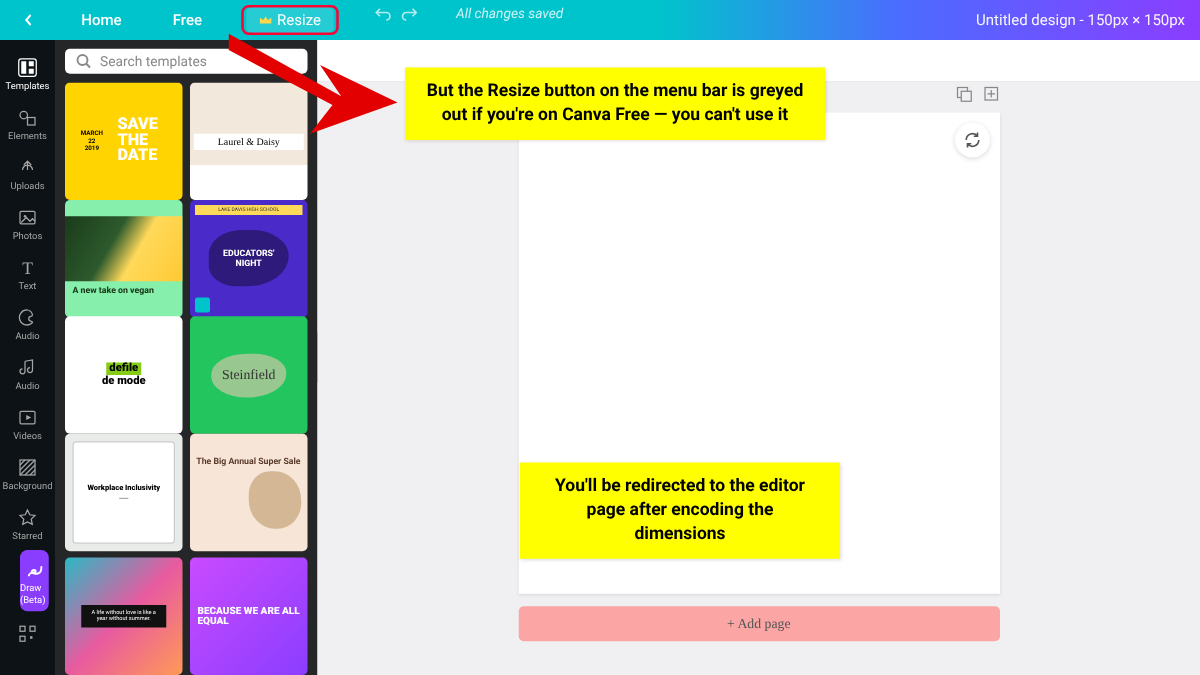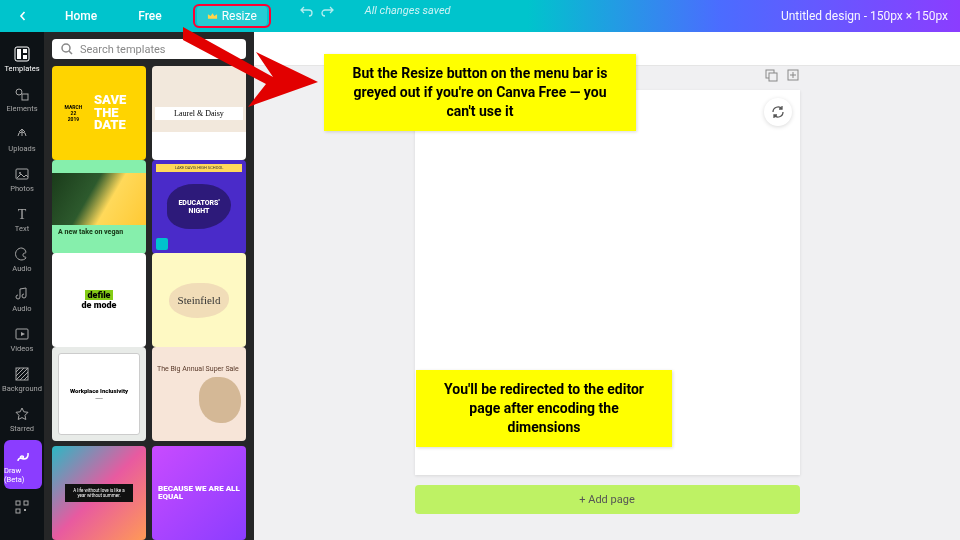--- a/index.html
+++ b/index.html
@@ -13,67 +13,67 @@
   .resize-btn { padding: 3px 10px; background: rgba(255,255,255,0.15); border-radius: 4px; display: flex; align-items: center; gap: 4px; font-size: 12px; }
   .saved-text { font-size: 11px; color: rgba(255,255,255,0.8); margin-left: 10px; font-style: italic; }
   .title-text { font-size: 12px; color: rgba(255,255,255,0.95); }
   .undo-redo { display: flex; gap: 6px; margin-left: 8px; opacity: 0.7; }
   
   .main { display: flex; height: calc(540px - 32px); }
   
   .side-nav { width: 44px; background: #0d1216; display: flex; flex-direction: column; align-items: flex-start; padding-top: 6px; color: #a6a6a6; }
   .side-item { width: 44px; padding: 7px 0 5px 0; display: flex; flex-direction: column; align-items: center; gap: 1px; cursor: pointer; font-size: 7.5px; }
   .side-item.active { color: #fff; }
-  .side-item.draw { background: #8b3dff; border-radius: 6px; margin: 2px 4px; width: 38px; color: #fff;}
+  .side-item.draw { background: #8b3dff; border-radius: 6px; margin: 2px 16px; width: 23px; color: #fff;}
   .side-icon { width: 18px; height: 18px; display: flex; align-items: center; justify-content: center; }
   
   .template-panel { width: 210px; background: #252627; display: flex; flex-direction: column; position: relative; }
   .search-wrap { padding: 7px 8px; }
   .search { background: #fff; border-radius: 4px; height: 20px; display: flex; align-items: center; padding: 0 8px; gap: 6px; color: #888; font-size: 11px; }
   .tpl-grid { flex: 1; overflow: hidden; padding: 0 8px; display: grid; grid-template-columns: 1fr 1fr; gap: 6px; align-content: start; }
   .tpl { aspect-ratio: 1; border-radius: 4px; background: #fff; overflow: hidden; position: relative; display: flex; flex-direction: column; justify-content: center; align-items: center; font-size: 8px; padding: 3px; text-align: center; }
   .collapse-tab { position: absolute; right: -10px; top: 50%; transform: translateY(-50%); width: 10px; height: 40px; background: #252627; border-radius: 0 6px 6px 0; display: flex; align-items: center; justify-content: center; color: #888; }
   
   .canvas-area { flex: 1; background: #f0f0f2; position: relative; display: flex; flex-direction: column; }
   .canvas-toolbar { height: 34px; background: #fff; border-bottom: 1px solid #e5e5e5; display: flex; align-items: center; justify-content: flex-end; padding: 0 12px; gap: 10px; color: #555;}
   .canvas-body { flex: 1; position: relative; display: flex; flex-direction: column; align-items: center; padding-top: 24px; }
   .page { width: 385px; height: 385px; background: #fff; box-shadow: 0 1px 3px rgba(0,0,0,0.1); position: relative; }
   .page-ctrls { position: absolute; top: -22px; right: 0; display: flex; gap: 8px; color: #888;}
   .sync-btn { position: absolute; top: 8px; right: 8px; width: 28px; height: 28px; background: #fff; border-radius: 50%; box-shadow: 0 1px 4px rgba(0,0,0,0.15); display: flex; align-items: center; justify-content: center; color: #555;}
-  .add-page { width: 385px; background: #bef264; border-radius: 4px; padding: 8px; text-align: center; font-size: 11px; color: #555; margin-top: 10px; cursor: pointer;}
+  .add-page { width: 385px; background: #fca5a5; border-radius: 4px; padding: 8px; text-align: center; font-size: 11px; color: #555; margin-top: 10px; cursor: pointer; font-family: Liberation Serif, serif;}
   
   .arrow { position: absolute; left: 178px; top: 22px; z-index: 50; }
   .note { position: absolute; background: #ffff00; padding: 10px 16px; font-size: 14px; font-weight: 700; color: #000; text-align: center; line-height: 1.35; z-index: 40; box-shadow: 1px 1px 3px rgba(0,0,0,0.15);}
-  .note1 { left: 324px; top: 54px; width: 312px; }
+  .note1 { left: 324px; top: 54px; width: 336px; }
   .note2 { left: 416px; top: 370px; width: 256px; }
 
   
   .t1 { background: linear-gradient(#f2e8dc 0%, #f2e8dc 70%, #fff 70%); }
   .t1 .cap { background:#fff; width:100%; font-family: cursive; font-size:8px; padding:2px 0;}
   .t2 { background:#ffd400; display:grid; grid-template-columns: 42% 58%; }
   .t2 .l{ background:#ffd400; display:flex; align-items:center; justify-content:center; font-size:5px; font-weight:bold;}
   .t2 .r{ color:#fff; font-weight:900; font-size:13px; line-height:0.95; text-align:left; padding:4px 2px;}
   .t3 { background:#86efac; align-items:flex-start; text-align:left; padding:0;}
   .t3 .img{ height:55%; width:100%; background:linear-gradient(120deg,#1a3b1a,#2d5a2d 40%,#ffd95a 60%,#ffc933);}
   .t3 .txt{ padding:4px 6px; font-size:7px; font-weight:800; color:#1a3b1a; line-height:1.1;}
   .t4 { background:#4a2bc9; position:relative; }
   .t4 .blob{ background:#2d1a7a; width:72%; height:52%; border-radius:48% 52% 60% 40%; display:flex; flex-direction:column; justify-content:center; color:#fff; font-size:7px; font-weight:800;}
   .t4 .bar{ position:absolute; top:4px; left:4px; right:4px; height:8px; background:#ffd95a; font-size:4px; display:flex; align-items:center; justify-content:center; color:#333;}
   .t4 .play{ position:absolute; bottom:4px; left:4px; width:12px; height:12px; background:#00c4cc; border-radius:2px;}
   .t5 { background:#fff; }
   .t5 .hl{ background:#84cc16; padding:0 2px;}
   .t5 .tt{ font-size:9px; font-weight:900;}
-  .t6 { background:#fef9c3; position:relative; }
+  .t6 { background:#22c55e; position:relative; }
   .t6 .smudge{ width:60px; height:35px; background:#e8c9b0; border-radius:50% 45% 55% 50%; opacity:0.6; position:absolute;}
   .t6 .scr{ font-family:cursive; font-size:11px; z-index:2; color:#333;}
   .t7 { background:#e8ebe8; padding:6px;}
   .t7 .card{ background:#fff; width:100%; height:100%; border-radius:3px; border:1px solid #ccc; display:flex; flex-direction:column; justify-content:center; gap:2px;}
   .t7 .h{ font-size:6px; font-weight:900;}
   .t8 { background:#f7e5d8; align-items:flex-start; text-align:left; padding:5px;}
-  .t8 .h{ font-size:7px; font-weight:400; color:#5a3a2a;}
+  .t8 .h{ font-size:7px; font-weight:700; color:#5a3a2a;}
   .t8 .img{ width:50%; height:55%; background:#d4b896; border-radius:40% 50% 45% 50%; margin-left:auto; margin-top:4px;}
   .t9 { background:linear-gradient(135deg,#2bb8c4,#e85aa0,#ff9a56); padding:0; }
   .t9 .bar{ background:#111; color:#fff; font-size:4.5px; padding:4px; width:72%; }
   .t10 { background:linear-gradient(135deg,#c94bff,#8b3dff); align-items:flex-start; text-align:left; padding:6px; color:#fff;}
   .t10 .h{ font-size:8px; font-weight:900; line-height:1.05;}
   svg { display: block; }
 </style>
 </head>
 <body>
 

